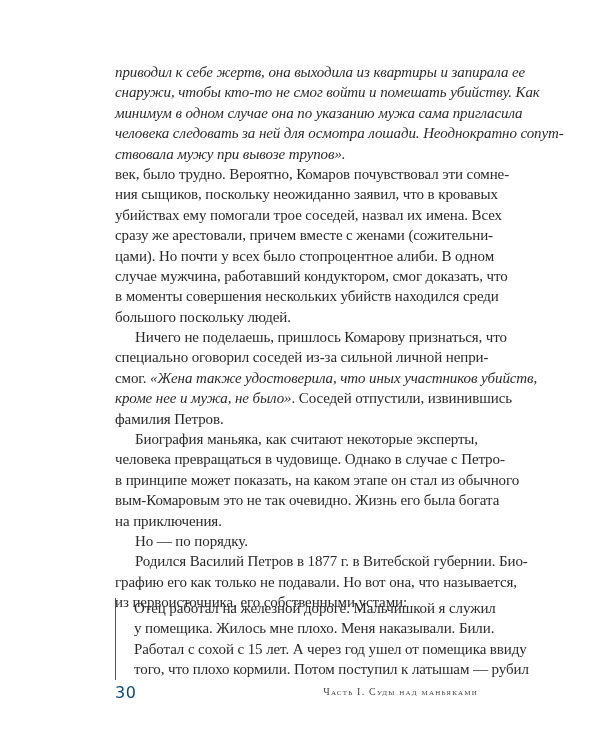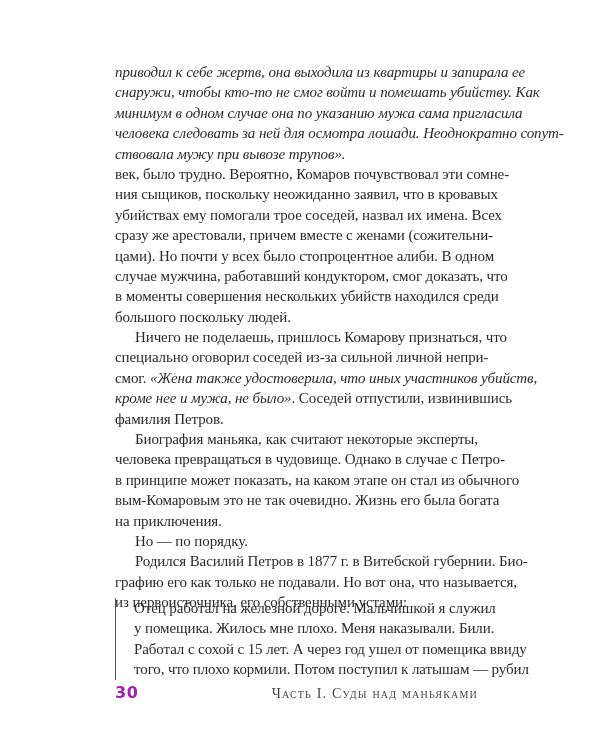--- a/index.html
+++ b/index.html
@@ -7,22 +7,22 @@
     width: 600px; height: 750px; background: #ffffff; position: relative; overflow: hidden;
     font-family: "Liberation Serif", "DejaVu Serif", serif; color: #2a2a2a;
   }
   .page { position: absolute; left: 115px; top: 62px; width: 363px; }
   .p { font-size: 15px; line-height: 20.4px; margin: 0; text-align: justify; letter-spacing: -0.1px; }
   .line { display: block; text-align: justify; text-align-last: justify; white-space: nowrap; height: 20.4px; }
   .line.last { text-align-last: left; }
   .indent { padding-left: 20px; }
   .it { font-style: italic; }
   .quote { position: absolute; left: 115px; top: 598px; width: 363px; border-left: 1.5px solid #555; padding-left: 18px; box-sizing: border-box; }
-  .footer-num { position: absolute; left: 115px; top: 683px; font-family: "DejaVu Sans", sans-serif; font-weight: bold; font-size: 16px; color: #a21caf; letter-spacing: 0.5px; }
-  .footer-title { position: absolute; right: 122px; top: 686px; font-size: 14px; letter-spacing: 1.2px; color: #444; font-variant: small-caps; }
+  .footer-num { position: absolute; left: 115px; top: 683px; font-family: "DejaVu Sans", sans-serif; font-weight: normal; font-size: 16px; color: #0c4a6e; letter-spacing: 0.5px; }
+  .footer-title { position: absolute; right: 122px; top: 686px; font-size: 10px; letter-spacing: 1.2px; color: #444; font-variant: small-caps; }
 </style>
 </head>
 <body>
 
 <div class="page">
   <div class="p it">
     <span class="line">приводил к себе жертв, она выходила из квартиры и запирала ее</span>
     <span class="line">снаружи, чтобы кто-то не смог войти и помешать убийству. Как</span>
     <span class="line">минимум в одном случае она по указанию мужа сама пригласила</span>
     <span class="line">человека следовать за ней для осмотра лошади. Неоднократно сопут-</span>

